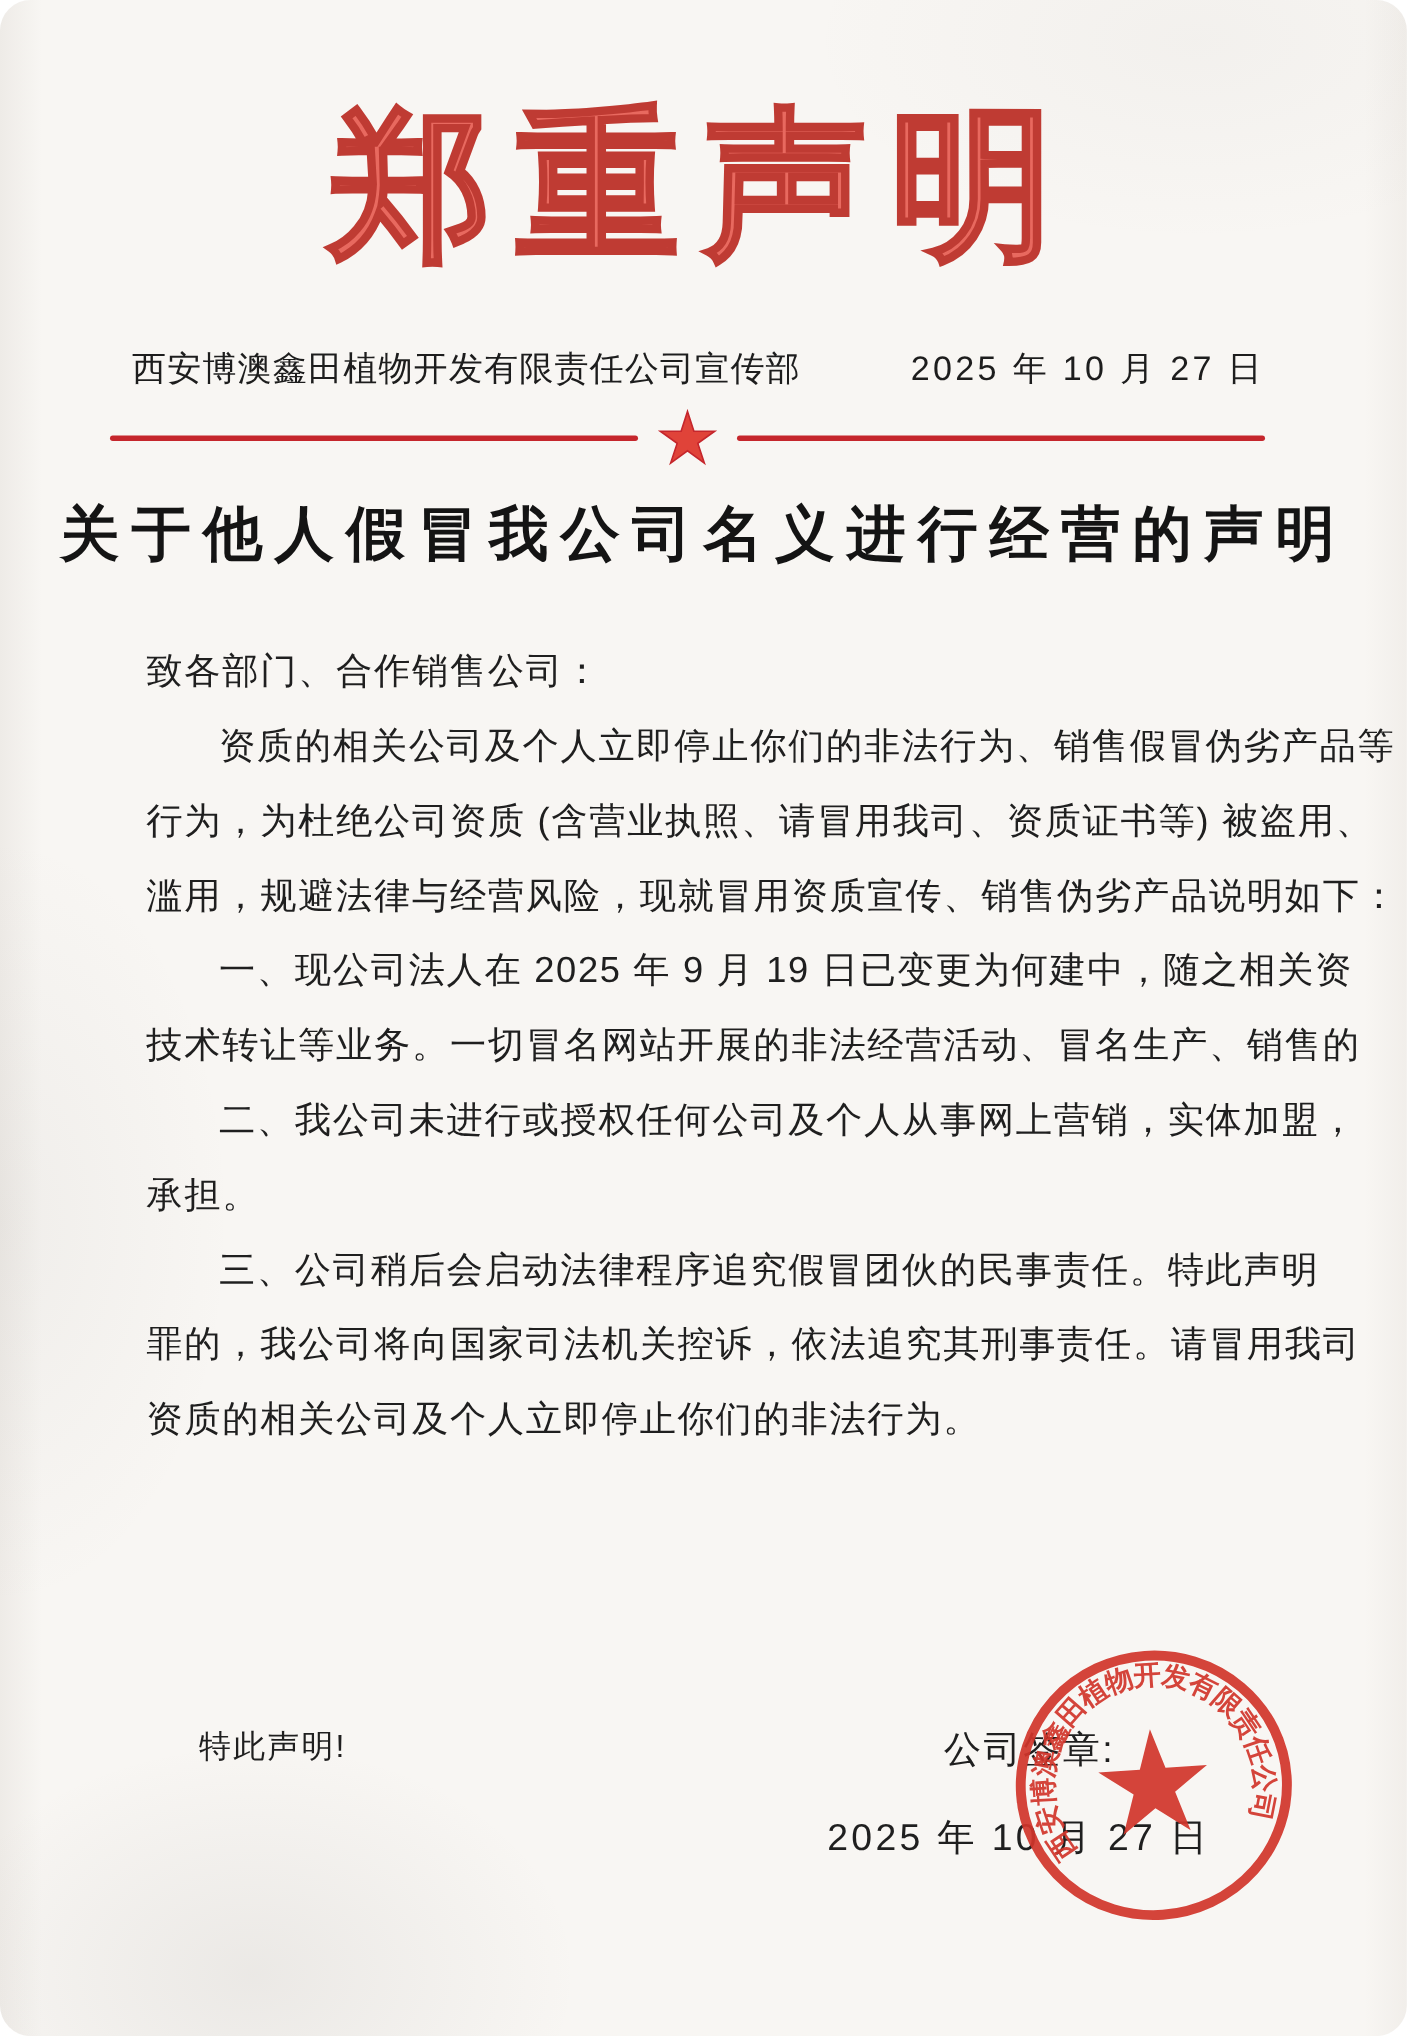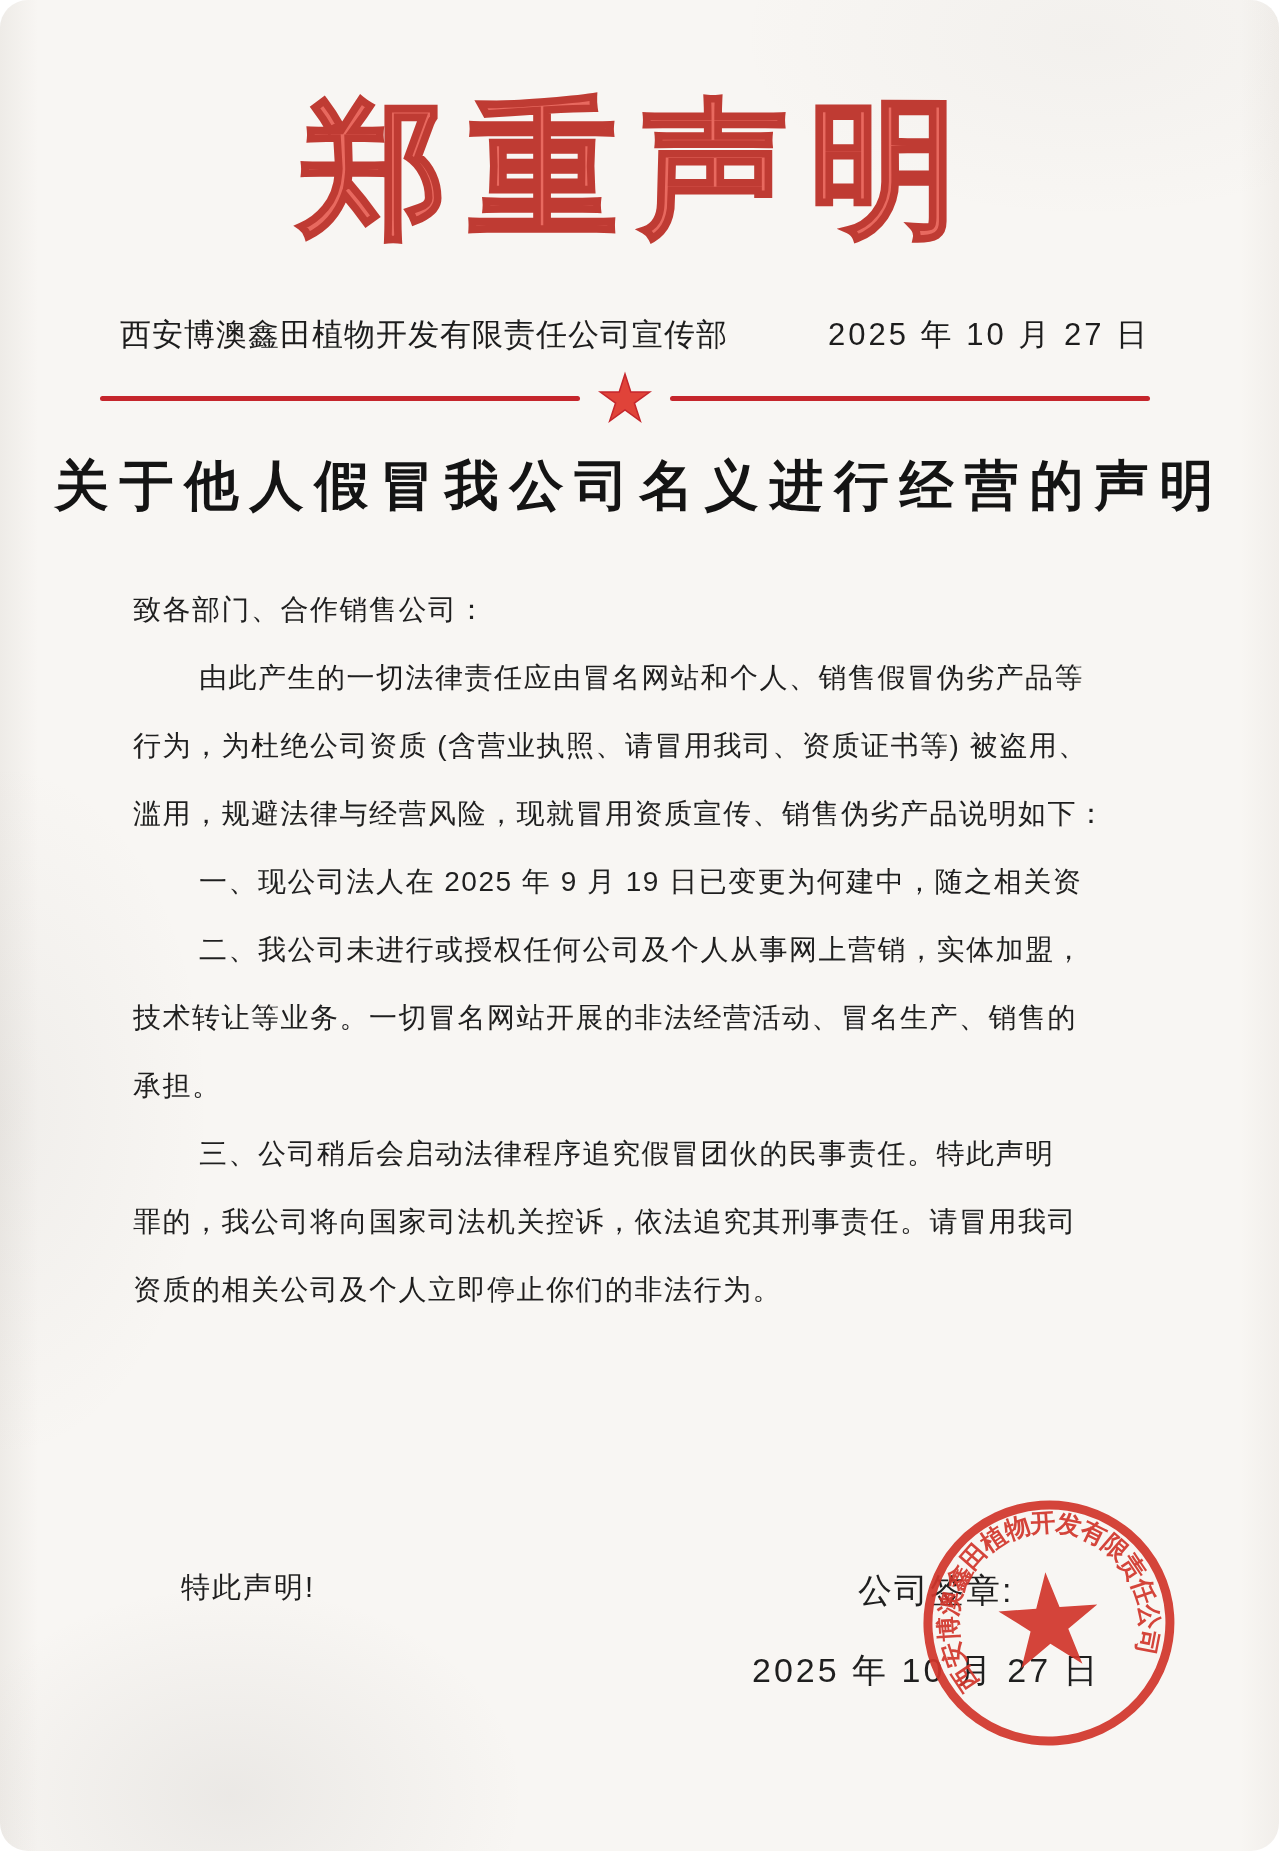--- a/index.html
+++ b/index.html
@@ -37,21 +37,21 @@
     display:flex; align-items:center;
   }
   .divider .seg{flex:1 1 auto; height:5px; background:var(--line_red); border-radius:3px;}
   .divider .star-wrap{flex:0 0 90px; display:flex; justify-content:center; align-items:center;}
   .doc-heading{
     position:absolute; top:450px; left:0; right:0; text-align:center;
     font-size:54px; font-weight:bold; letter-spacing:11px; color:#141414; white-space:nowrap;
   }
   .body-lines{
     position:absolute; top:576px; left:133px; width:1030px;
-    font-size:28px; line-height:68px; letter-spacing:1.5px; color:var(--text_dark);
+    font-size:33px; line-height:68px; letter-spacing:1.5px; color:var(--text_dark);
   }
   .body-lines .line{white-space:nowrap; height:68px;}
   .body-lines .line.indent{padding-left:66px;}
   .footer-declaration{
     position:absolute; top:1568px; left:181px; font-size:29px; letter-spacing:2px; white-space:nowrap;
   }
   .footer-signature{
     position:absolute; top:1568px; left:858px; font-size:34px; letter-spacing:2px; white-space:nowrap;
   }
   .footer-date{
@@ -85,26 +85,26 @@
         <polygon points="30,6 35.8,24 54.7,24 39.4,35.1 45.3,53 30,41.9 14.7,53 20.6,35.1 5.3,24 24.2,24" fill="var(--star_red)" stroke="var(--line_red)" stroke-width="1.5"></polygon>
       </svg>
     </div>
     <div class="seg"></div>
   </div>
 
   <div class="doc-heading">关于他人假冒我公司名义进行经营的声明</div>
 
   <div class="body-lines">
       <div class="line">致各部门、合作销售公司：</div>
-      <div class="line indent">由此产生的一切法律责任应由冒名网站和个人、销售假冒伪劣产品等</div>
+      <div class="line indent">资质的相关公司及个人立即停止你们的非法行为、销售假冒伪劣产品等</div>
       <div class="line">行为，为杜绝公司资质 (含营业执照、请冒用我司、资质证书等) 被盗用、</div>
       <div class="line">滥用，规避法律与经营风险，现就冒用资质宣传、销售伪劣产品说明如下：</div>
       <div class="line indent">一、现公司法人在 2025 年 9 月 19 日已变更为何建中，随之相关资</div>
+      <div class="line">技术转让等业务。一切冒名网站开展的非法经营活动、冒名生产、销售的</div>
       <div class="line indent">二、我公司未进行或授权任何公司及个人从事网上营销，实体加盟，</div>
-      <div class="line">技术转让等业务。一切冒名网站开展的非法经营活动、冒名生产、销售的</div>
       <div class="line">承担。</div>
       <div class="line indent">三、公司稍后会启动法律程序追究假冒团伙的民事责任。特此声明</div>
       <div class="line">罪的，我公司将向国家司法机关控诉，依法追究其刑事责任。请冒用我司</div>
       <div class="line">资质的相关公司及个人立即停止你们的非法行为。</div>
     </div>
 
   <div class="footer-declaration">特此声明!</div>
   <div class="footer-signature">公司签章:</div>
   <div class="footer-date">2025 年 10 月 27 日</div>
 

